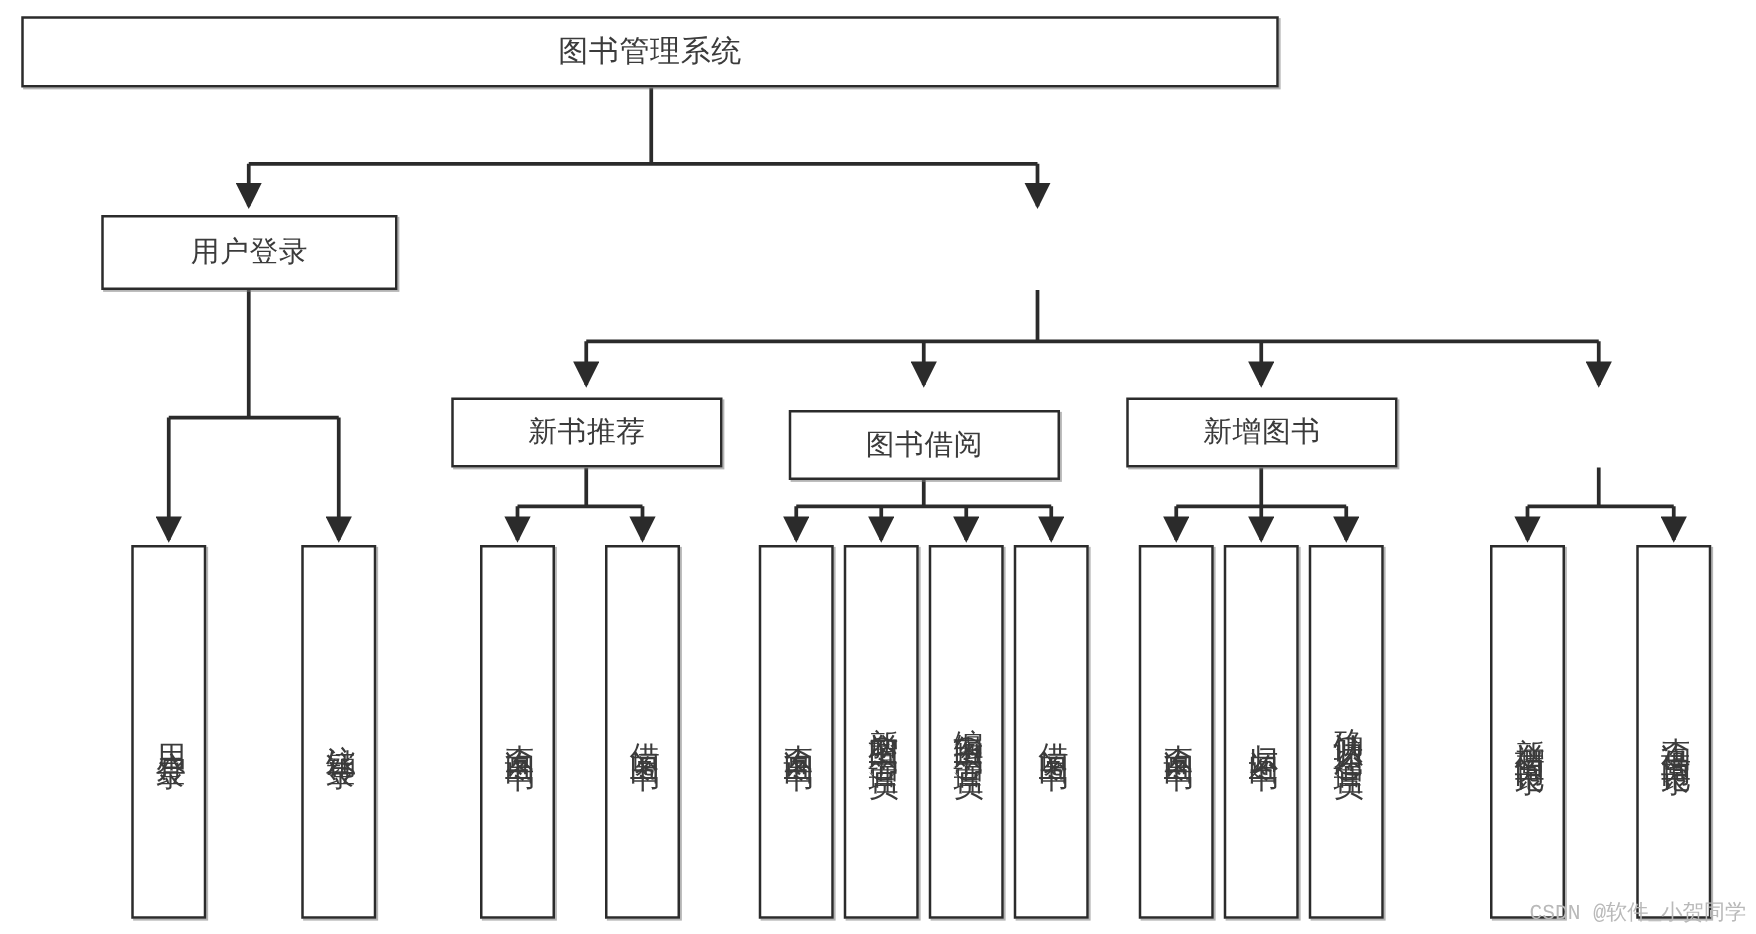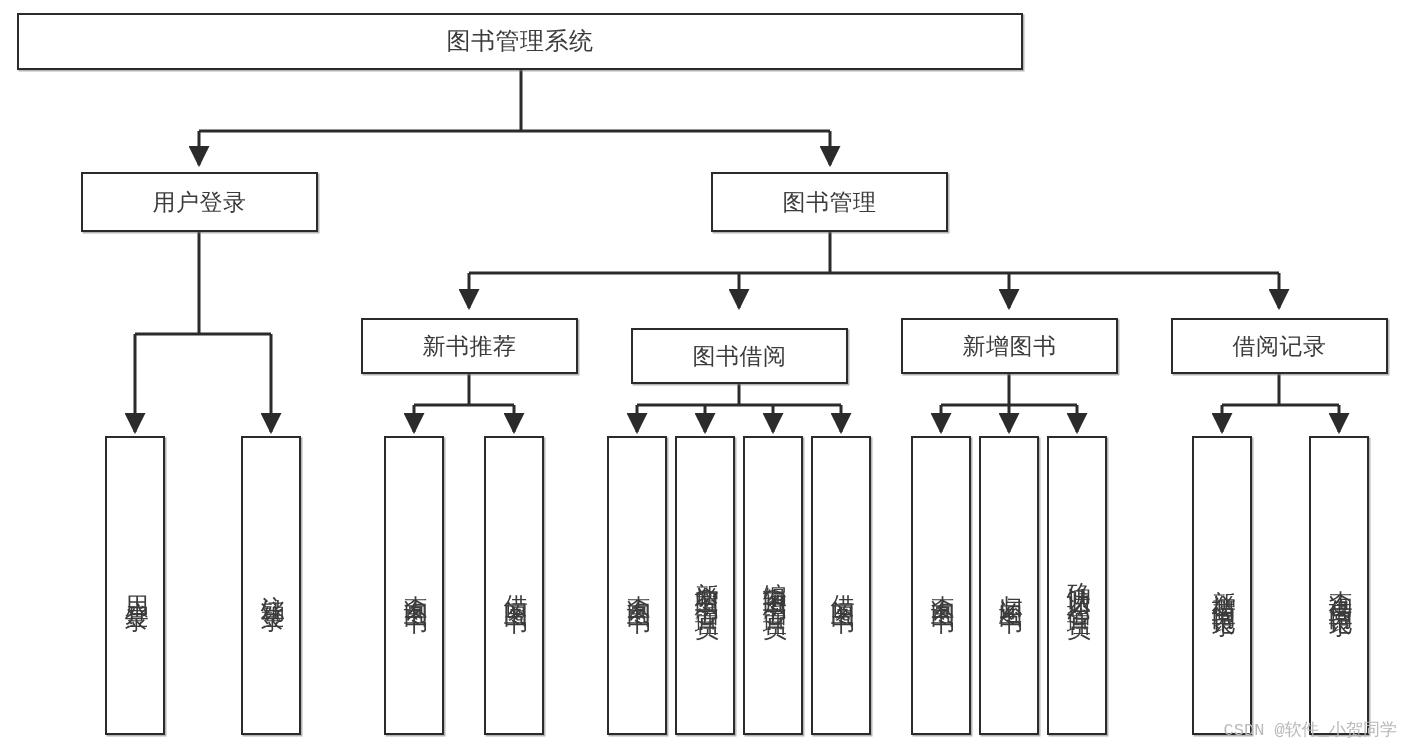--- a/index.html
+++ b/index.html
@@ -128,35 +128,29 @@
     </g>
   </svg>
 
   <div class="node h root" style="left:17px; top:13px; width:1006px; height:57px;">
     <span class="lbl">图书管理系统</span>
   </div>
 
   <div class="node h" style="left:81px; top:172px; width:237px; height:60px;">
     <span class="lbl">用户登录</span>
   </div>
-  <div class="node h" style="left:711px; top:172px; width:237px; height:60px;">
-    <span class="lbl">图书管理</span>
-  </div>
 
   <div class="node h" style="left:361px; top:318px; width:217px; height:56px;">
     <span class="lbl">新书推荐</span>
   </div>
   <div class="node h" style="left:631px; top:328px; width:217px; height:56px;">
     <span class="lbl">图书借阅</span>
   </div>
   <div class="node h" style="left:901px; top:318px; width:217px; height:56px;">
     <span class="lbl">新增图书</span>
-  </div>
-  <div class="node h" style="left:1171px; top:318px; width:217px; height:56px;">
-    <span class="lbl">借阅记录</span>
   </div>
 
   <div class="node v" style="left:105px; top:436px; width:60px; height:299px;">
     <span class="lbl">用户登录</span>
   </div>
   <div class="node v" style="left:241px; top:436px; width:60px; height:299px;">
     <span class="lbl">注销登录</span>
   </div>
 
   <div class="node v" style="left:384px; top:436px; width:60px; height:299px;">

